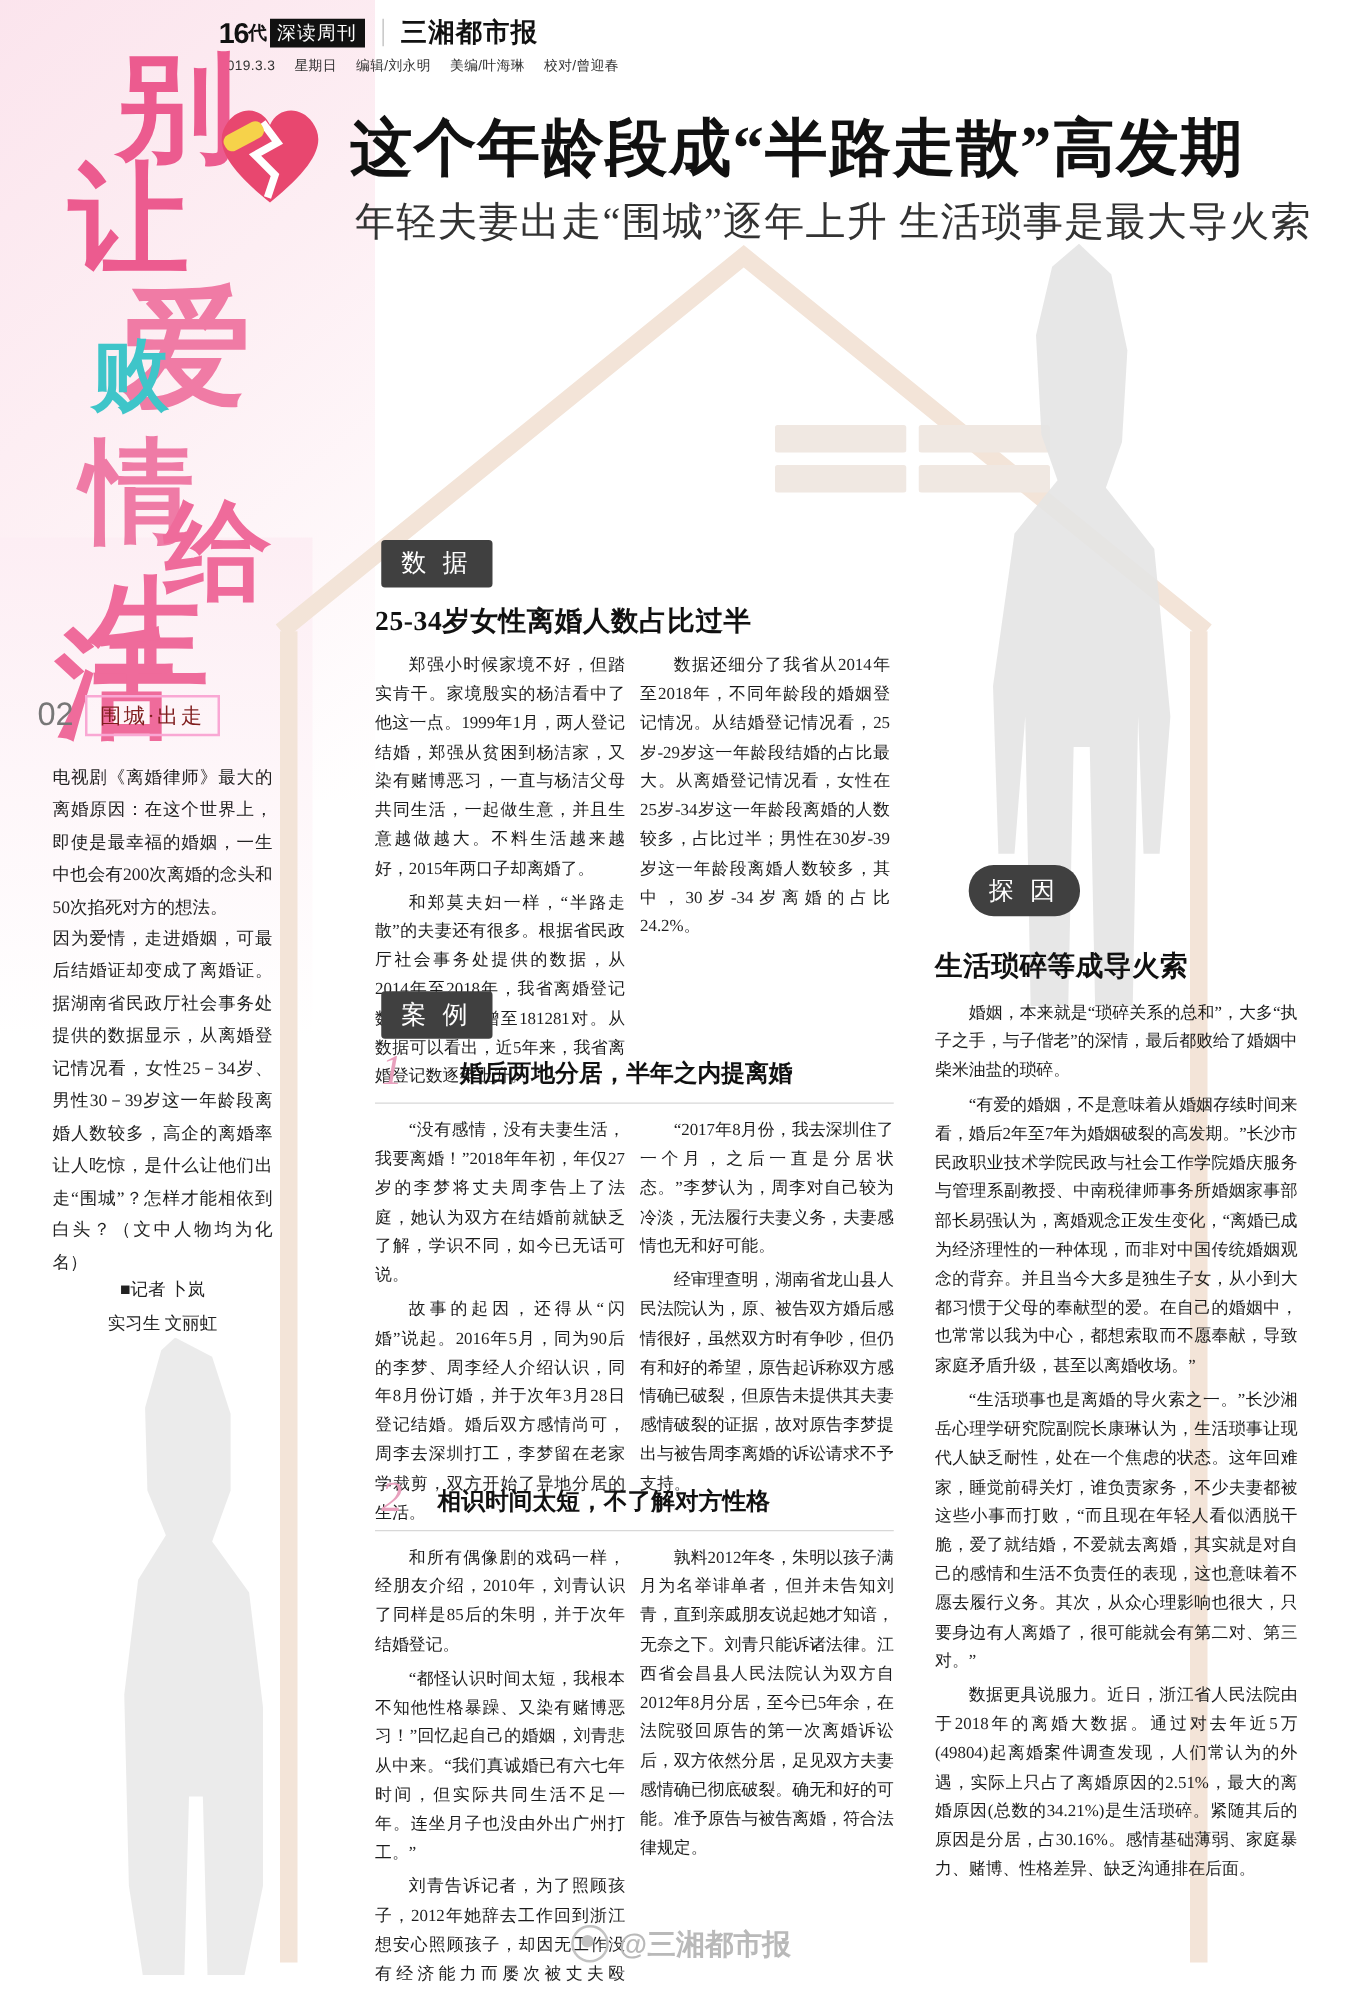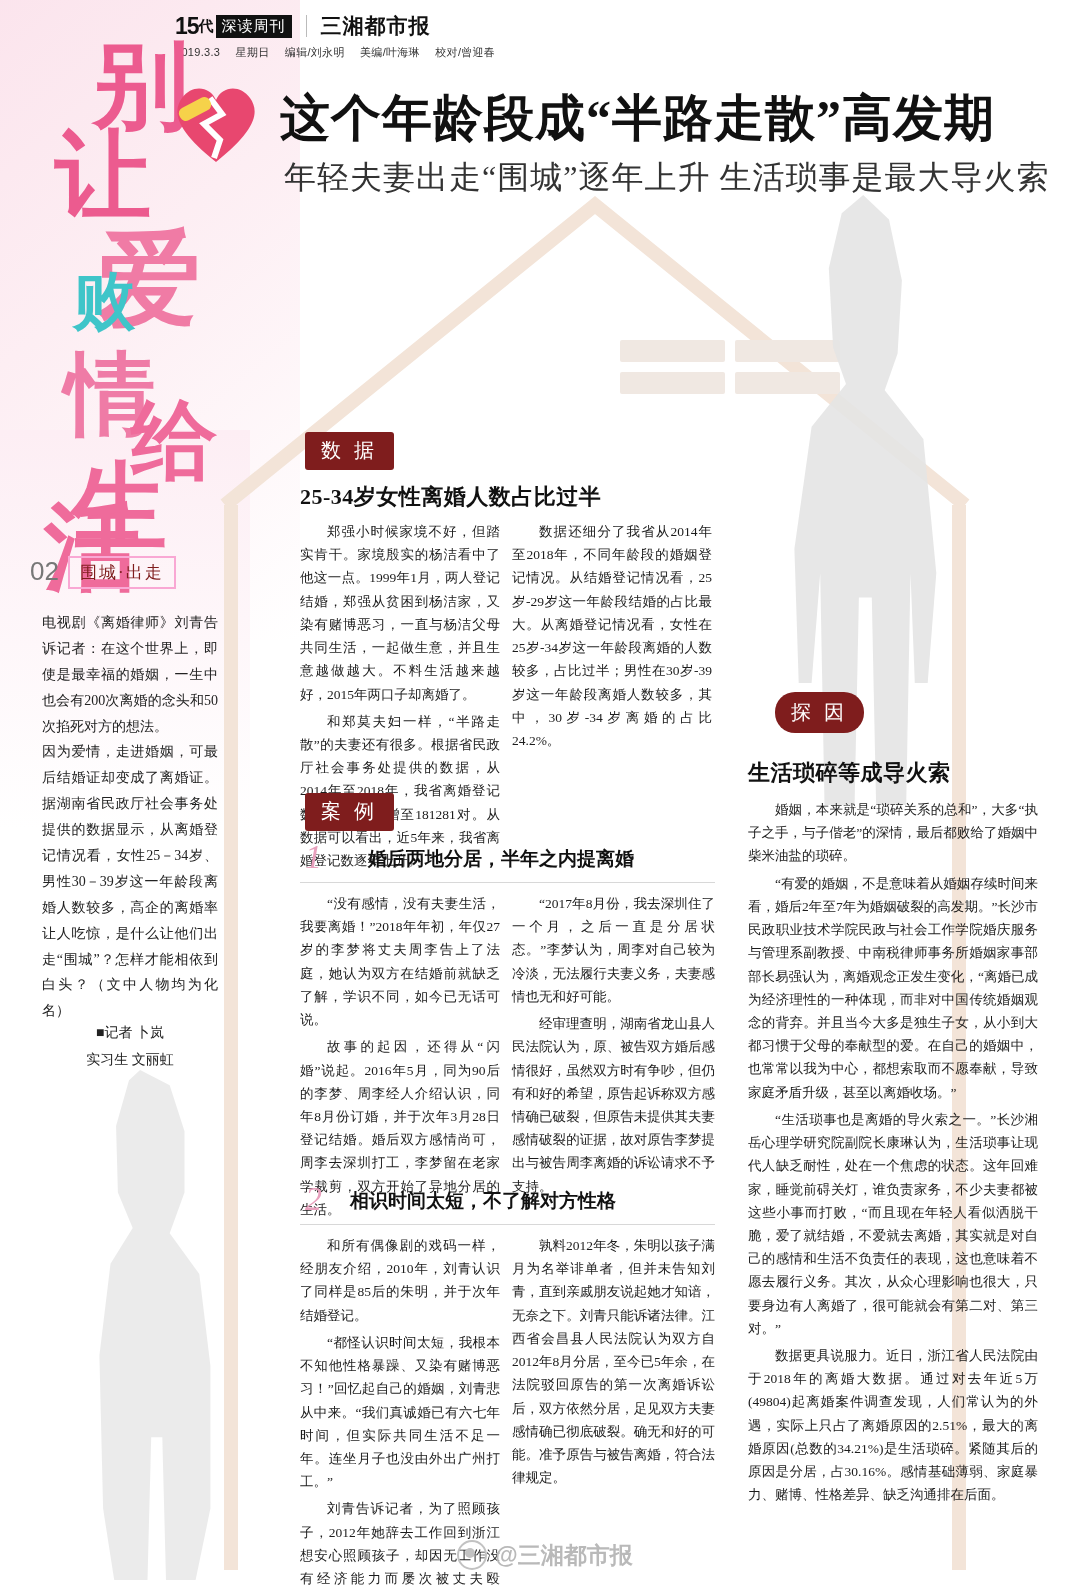--- a/index.html
+++ b/index.html
@@ -112,21 +112,21 @@
     position:absolute;left:280px;top:85px;width:775px;
     font-size:50px;font-weight:bold;letter-spacing:1px;color:#111;
     font-family:"Liberation Serif",serif;
   }
   .subhead{
     position:absolute;left:284px;top:156px;width:775px;
     font-size:32px;color:#333;letter-spacing:1px;
   }
   
   .badge{
-    position:absolute;background:#7f1d1d;color:#fff;
+    position:absolute;background:#404040;color:#fff;
     font-size:20px;letter-spacing:4px;padding:5px 16px 6px 16px;
     border-radius:3px;font-family:"Liberation Serif",serif;
   }
   .badge.round{border-radius:20px;padding:7px 16px;}
   
   .coltitle{
     position:absolute;font-size:22px;font-weight:bold;color:#111;
     letter-spacing:.5px;
   }
   .col{
@@ -175,21 +175,21 @@
 </div>
 <div class="window-bar" style="left:620px;top:340px;width:105px;height:22px;"></div>
 <div class="window-bar" style="left:620px;top:372px;width:105px;height:22px;"></div>
 <div class="window-bar" style="left:735px;top:340px;width:105px;height:22px;"></div>
 <div class="window-bar" style="left:735px;top:372px;width:105px;height:22px;"></div>
 
 <div class="bg-figure-left"></div>
 <div class="bg-figure-right"></div>
 
 <div class="masthead">
-  <span class="logo-16">15</span><span class="logo-16" style="font-size:15px;">代</span><span class="logo-shen">深读周刊</span>
+  <span class="logo-16">16</span><span class="logo-16" style="font-size:15px;">代</span><span class="logo-shen">深读周刊</span>
   <span class="mast-sep"></span>
   <span class="logo-sanxiang">三湘都市报</span>
   <div class="mast-meta">
     <span>2019.3.3</span>
     <span>星期日</span>
     <span>编辑/刘永明</span>
     <span>美编/叶海琳</span>
     <span>校对/曾迎春</span>
   </div>
 </div>
@@ -210,21 +210,21 @@
   <svg width="92" height="86" viewBox="0 0 92 86">
     <path d="M46 84 C6 52 2 34 12 20 C22 6 40 8 46 22 C52 8 70 6 80 20 C90 34 86 52 46 84 Z" fill="#e8476f"></path>
     <path d="M40 20 L52 36 L34 46 L50 62 L44 80" fill="none" stroke="#ffffff" stroke-width="6"></path>
     <rect x="8" y="24" width="34" height="14" rx="6" fill="#f6d24a" transform="rotate(-28 25 31)"></rect>
   </svg>
 </div>
 
 <div class="pagenum">02</div>
 <div class="sect-tag">围城·出走</div>
 
-<div class="lead" style="white-space:pre-line;">电视剧《离婚律师》刘青告诉记者：在这个世界上，即使是最幸福的婚姻，一生中也会有200次离婚的念头和50次掐死对方的想法。
+<div class="lead" style="white-space:pre-line;">电视剧《离婚律师》最大的离婚原因：在这个世界上，即使是最幸福的婚姻，一生中也会有200次离婚的念头和50次掐死对方的想法。
 因为爱情，走进婚姻，可最后结婚证却变成了离婚证。据湖南省民政厅社会事务处提供的数据显示，从离婚登记情况看，女性25－34岁、男性30－39岁这一年龄段离婚人数较多，高企的离婚率让人吃惊，是什么让他们出走“围城”？怎样才能相依到白头？（文中人物均为化名）</div>
 <div class="byline">
   <div>■记者 卜岚</div>
   <div>实习生 文丽虹</div>
 </div>
 
 <div class="headline">这个年龄段成“半路走散”高发期</div>
 <div class="subhead">年轻夫妻出走“围城”逐年上升  生活琐事是最大导火索</div>
 
 <div class="badge" style="left:305px;top:432px;">数 据</div>

